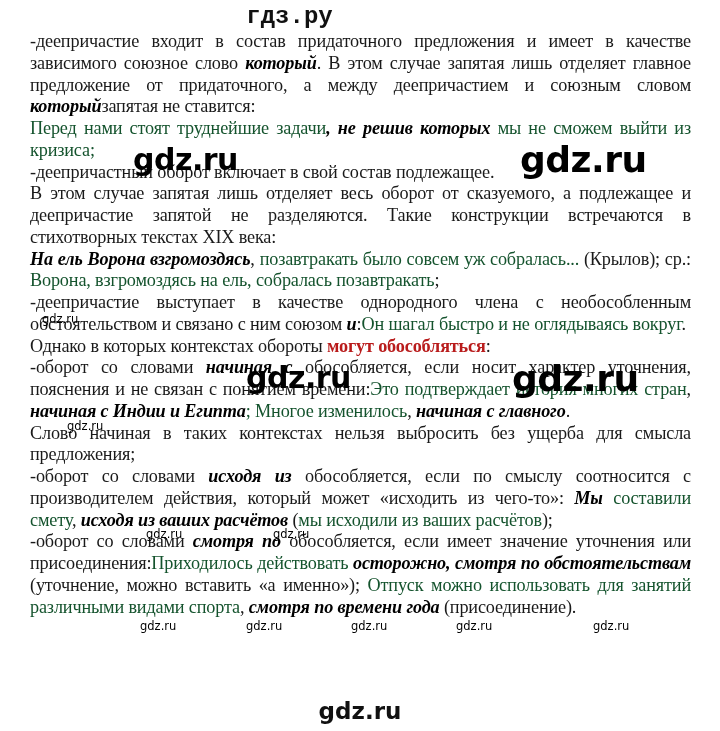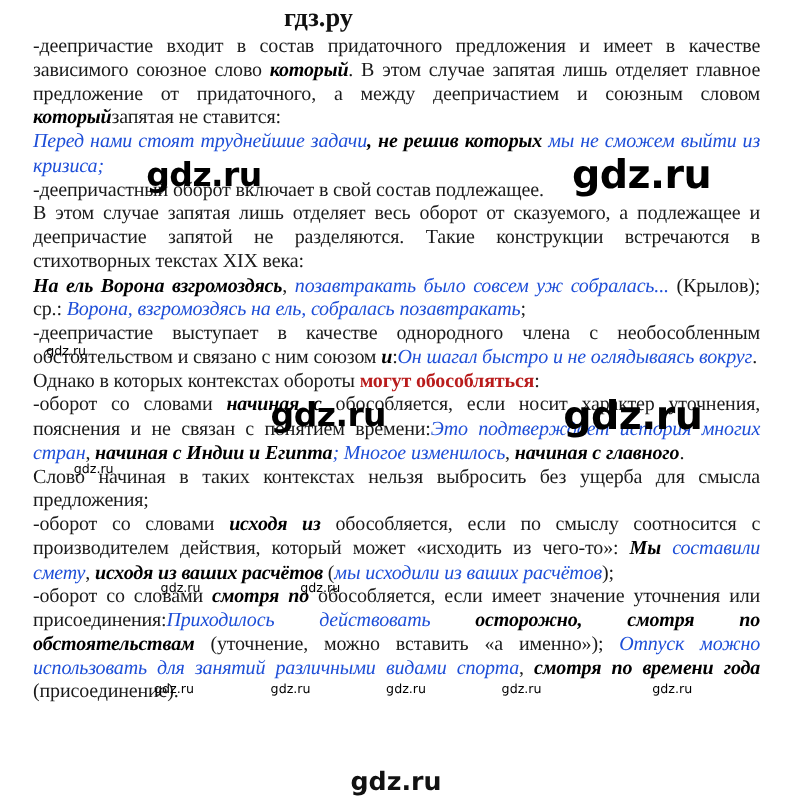--- a/index.html
+++ b/index.html
@@ -1,29 +1,29 @@
 <!DOCTYPE html>
 <html><head>
 <meta charset="utf-8">
 <style>
   html, body { margin: 0; padding: 0; background: #ffffff; }
   body { width: 720px; height: 731px; position: relative; overflow: hidden; }
   .page-header {
     position: absolute; top: 0; left: 0; width: 579px; height: 34px;
-    text-align: center; font-family: Liberation Serif, serif; font-weight: bold;
+    text-align: center; font-family: Liberation Mono, monospace; font-weight: bold;
     font-size: 24px; line-height: 34px; color: #111;
   }
   .doc {
     position: absolute; left: 30px; top: 31px; width: 661px;
     font-family: "Liberation Serif", serif; font-size: 18.2px; line-height: 21.75px;
     color: #1a1a1a; text-align: justify;
     letter-spacing: -0.15px;
   }
   .doc p { margin: 0; }
-  .it { font-style: italic; color: #1d4ed8; }
+  .it { color: #14532d; }
   .b { font-weight: bold; color: #b91c1c; }
   .bi { font-weight: bold; font-style: italic; color: #000; }
   .wm {
     position: absolute; font-family: "DejaVu Sans", sans-serif; font-weight: bold;
     color: #000; letter-spacing: -0.5px; pointer-events: none;
   }
   .wm.big { font-size: 30px; line-height: 30px; }
   .wm.small { font-size: 11.5px; line-height: 12px; font-weight: normal; letter-spacing: 0; }
   .page-footer {
     position: absolute; left: 0; top: 696px; width: 720px; text-align: center;

